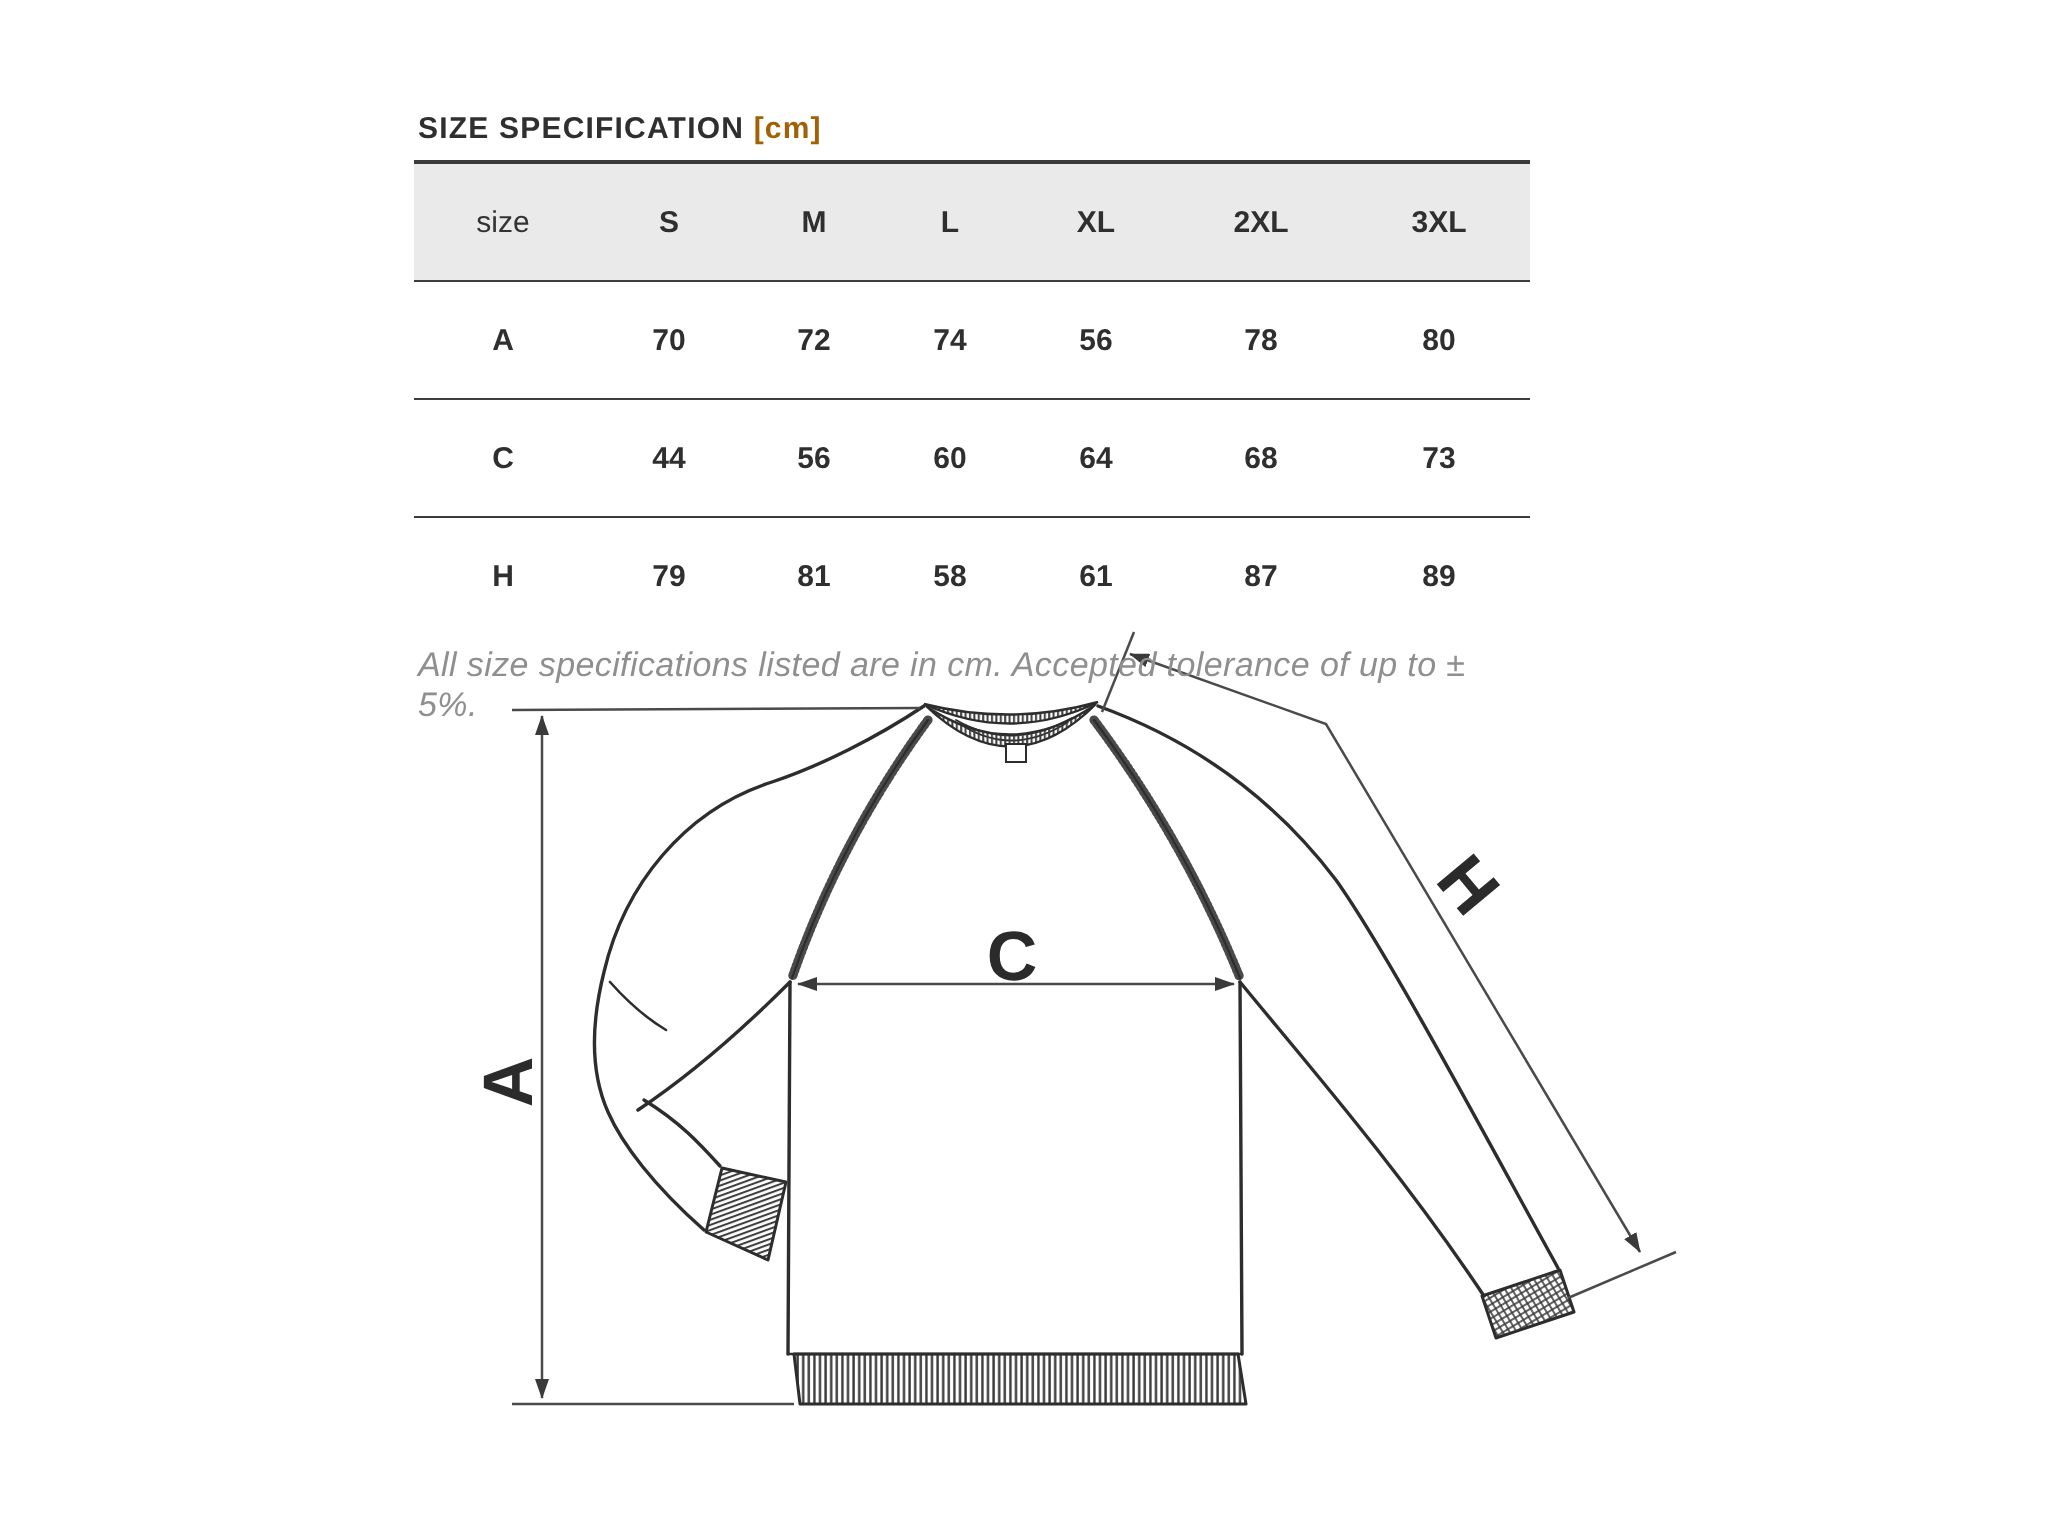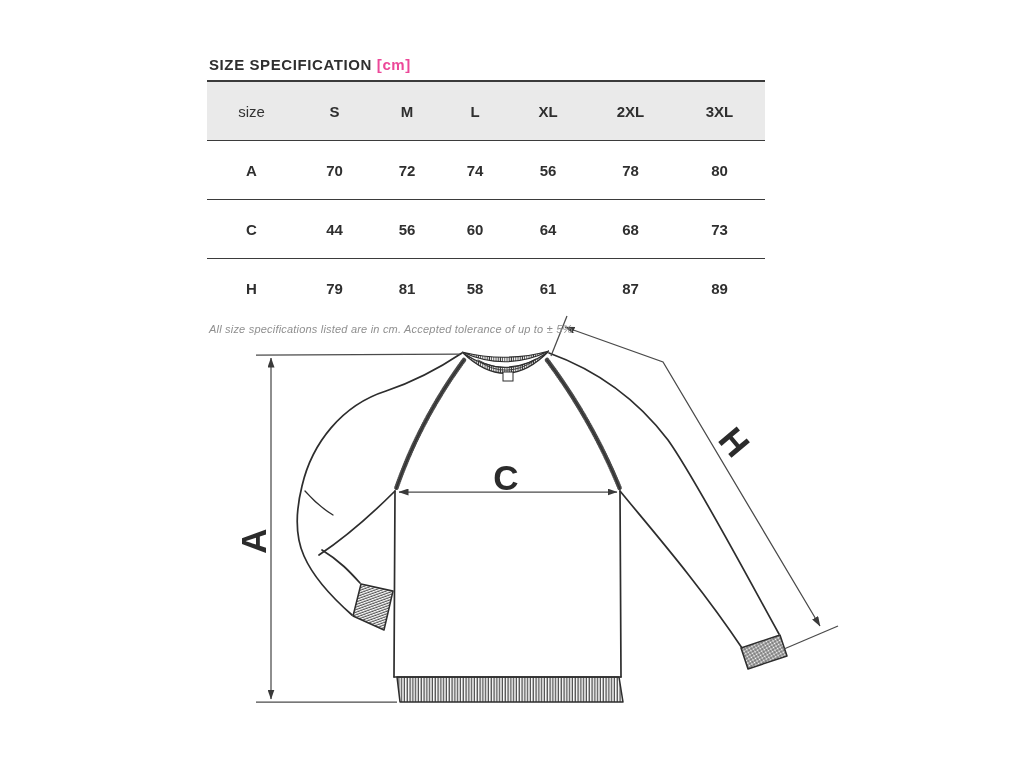--- a/index.html
+++ b/index.html
@@ -8,21 +8,21 @@
     background:#ffffff;
     font-family:"Liberation Sans",sans-serif;
     -webkit-font-smoothing:antialiased;
   }
   .diagram-svg{position:absolute;left:0;top:0;width:1024px;height:768px;}
   .spec{position:absolute;left:207px;top:57px;width:558px;}
   .spec-title{
     font-size:15px;font-weight:bold;letter-spacing:.6px;
     color:#2f2f2f;margin:0 0 7px 2px;line-height:16px;
   }
-  .spec-title .unit{color:#ec4899;margin-top:44px;}
+  .spec-title .unit{color:#a16207;margin-top:44px;}
   table.size-table{
     width:558px;border-collapse:collapse;table-layout:fixed;
     border-top:2px solid #3b3b3b;
   }
   table.size-table col.c0{width:89px}
   table.size-table col.c1{width:77px}
   table.size-table col.c2{width:68px}
   table.size-table col.c3{width:68px}
   table.size-table col.c4{width:78px}
   table.size-table col.c5{width:87px}
@@ -30,21 +30,21 @@
   .size-table thead tr{background:#eaeaea;}
   .size-table thead tr{border-bottom:1.5px solid #3b3b3b;}
   .size-table tbody tr{border-bottom:1px solid #3b3b3b;}
   .size-table tbody tr:last-child{border-bottom:none;}
   .size-table th,.size-table td{
     height:26px;padding:16px;text-align:center;vertical-align:middle;
     font-size:15px;font-weight:bold;color:#2f2f2f;line-height:1;
   }
   .size-table thead th.size-word{font-weight:normal;font-size:15px;color:#333;}
   .footnote{
-    margin:6px 0 0 2px;font-size:11px;font-style:italic;color:#8f8f8f;
+    margin:6px 0 0 2px;font-size:17px;font-style:italic;color:#8f8f8f;
     letter-spacing:.2px;
   }
   .dim-label{font-family:"Liberation Sans",sans-serif;font-size:35px;font-weight:600;fill:#2b2b2b;}
 </style>
 </head>
 <body>
 
 <svg class="diagram-svg" viewBox="0 0 1024 768">
   <defs>
     <marker id="arr" viewBox="0 0 10 7" refX="9.5" refY="3.5" markerWidth="10" markerHeight="7" orient="auto-start-reverse" markerUnits="userSpaceOnUse">

